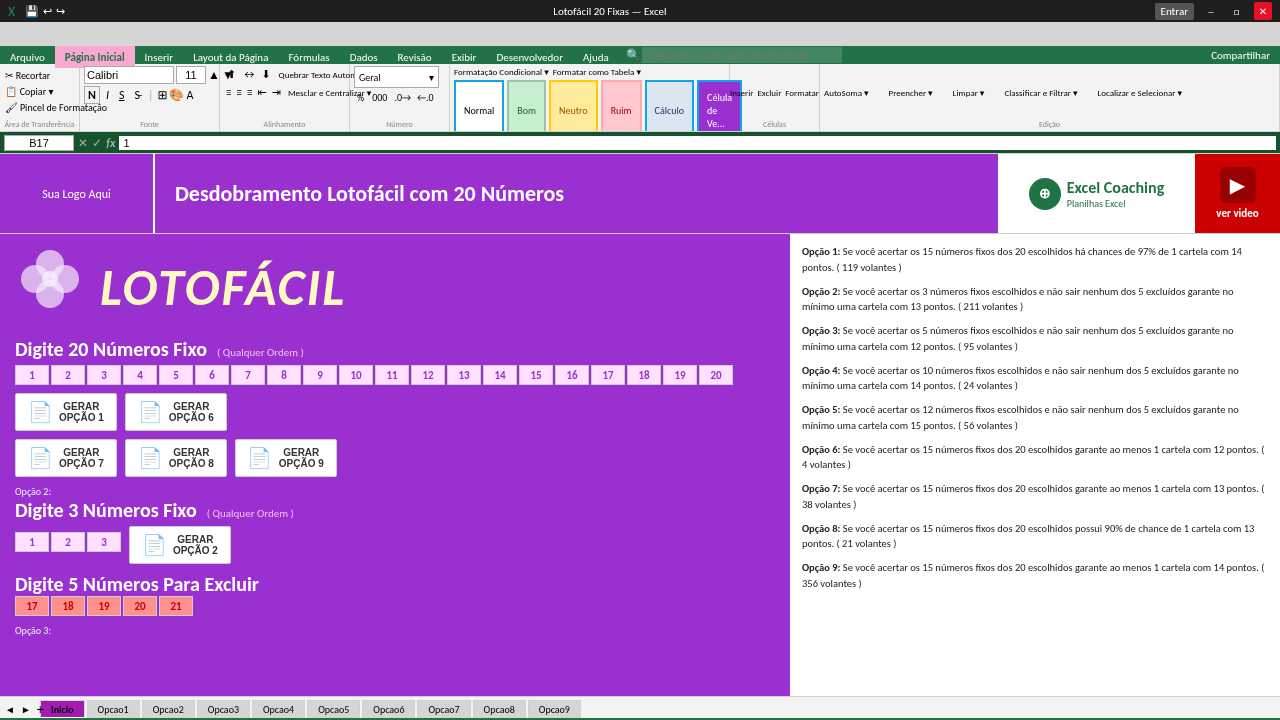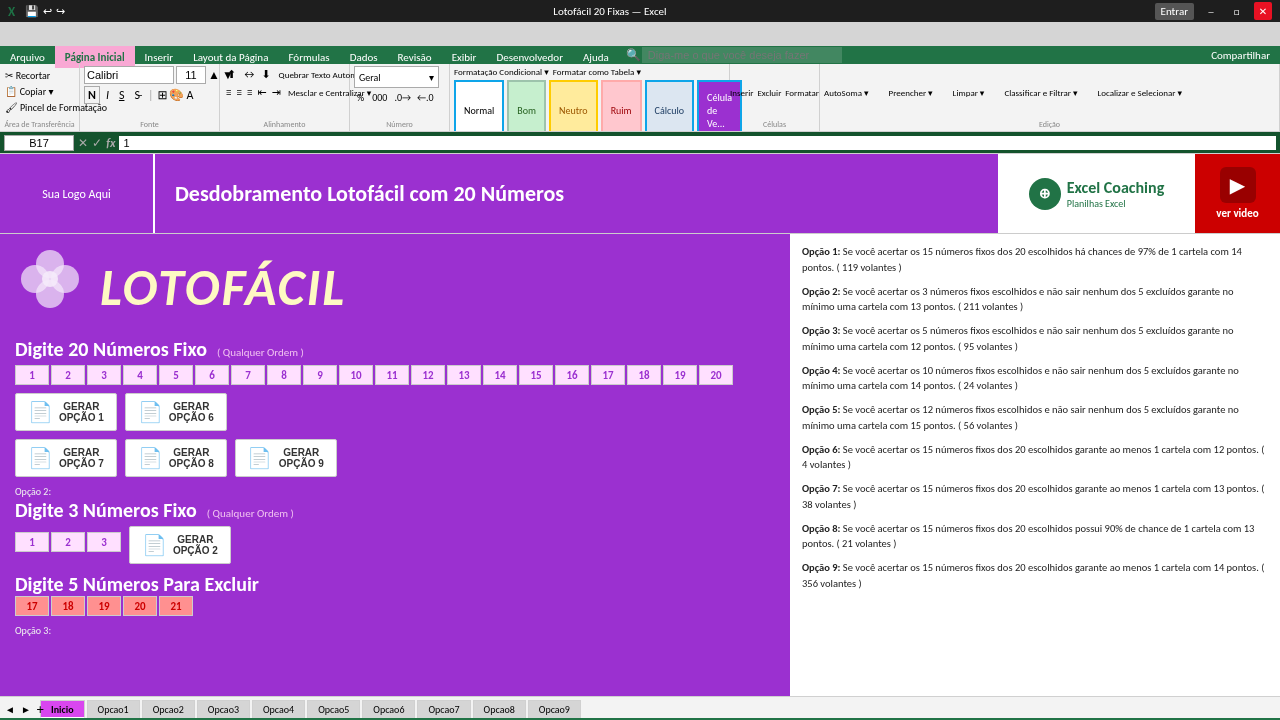--- a/index.html
+++ b/index.html
@@ -288,21 +288,21 @@
       border-bottom: none;
       background: #d5d5d5;
       cursor: pointer;
       height: 18px;
       display: flex;
       align-items: center;
       margin-right: 2px;
     }
 
     .sheet-tab.active {
-      background: #d946ef;
+      background: #a21caf;
       border-bottom: 1px solid white;
       font-weight: bold;
     }
 
     .font-name-box {
       width: 90px;
       height: 18px;
       border: 1px solid #aaa;
       font-size: 11px;
       padding: 0 2px;

